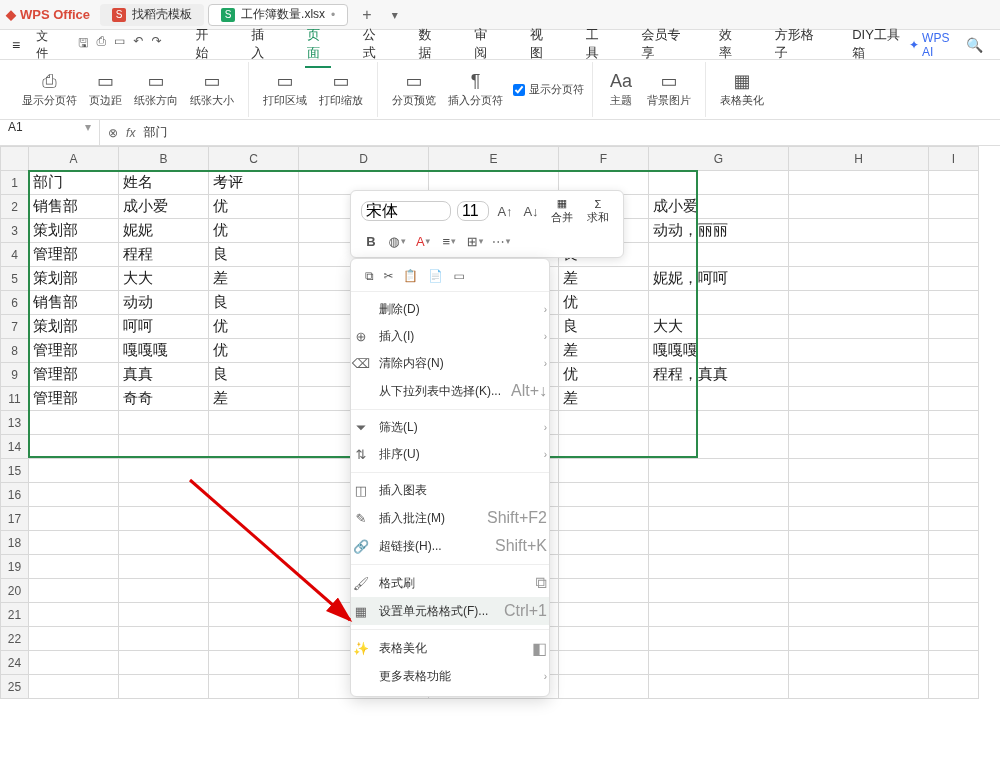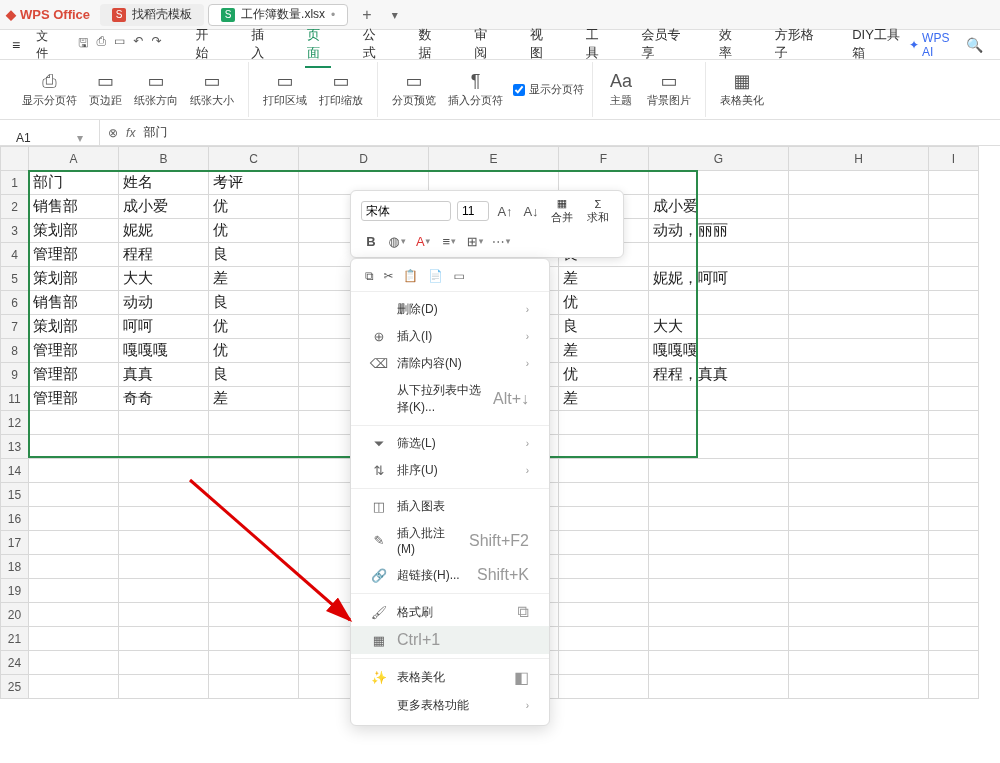--- a/index.html
+++ b/index.html
@@ -29,21 +29,21 @@
 .ribbon { height:60px; display:flex; align-items:stretch; border-bottom:1px solid #e0e0e0; background:#fff; padding:2px 8px; gap:0;}
 .ribbon .group { display:flex; flex-direction:row; align-items:center; padding:0 8px; border-right:1px solid #e8e8e8;}
 .ribbon .group:last-child{border-right:none;}
 .ribbon .rbtn { display:flex; flex-direction:column; align-items:center; justify-content:center; padding:2px 6px; cursor:pointer; gap:2px; font-size:11px; color:#444; min-width:40px;}
 .ribbon .rbtn .ric{font-size:18px;color:#555;height:20px;display:flex;align-items:center;}
 .ribbon .ck-col { display:flex; flex-direction:column; gap:2px; font-size:11px; margin-left:4px;}
 .ribbon .ck-col label{display:flex;align-items:center;gap:4px;color:#444;cursor:pointer;}
 .ribbon .ck-col input{width:12px;height:12px;}
 
 .formula-bar { height:26px; display:flex; align-items:center; border-bottom:1px solid #ddd; background:#fff;}
-.formula-bar .cell-name { width:100px; padding:0 16px; border-right:1px solid #ddd; height:100%; display:flex; align-items:flex-end; font-size:12px;}
+.formula-bar .cell-name { width:100px; padding:0 8px; border-right:1px solid #ddd; height:100%; display:flex; align-items:flex-start; font-size:12px;}
 .formula-bar .fx-area { display:flex; align-items:center; padding:0 8px; gap:8px;}
 .formula-bar .fx-area .ic{color:#666;cursor:pointer;}
 
 .sheet { position:relative; }
 .sheet table { border-collapse:collapse; table-layout:fixed;}
 .sheet th, .sheet td { border:1px solid #d8d8d8; height:24px; }
 .sheet th.col { background:#f3f3f3; text-align:center; font-weight:normal; font-size:12px; color:#555;}
 .sheet th.row { background:#f3f3f3; text-align:center; font-weight:normal; font-size:12px; color:#555; width:28px;}
 .sheet td { padding:0 4px; font-size:15px; font-family:"SimSun","宋体",serif; color:#222; background:#fff;}
 .sheet .corner{background:#f3f3f3;width:28px;}
@@ -51,32 +51,32 @@
 .sheet col.cwD { width:130px;}
 .sheet col.cwE { width:130px;}
 .sheet col.cwF { width:90px;}
 .sheet col.cwG { width:140px;}
 .sheet col.cwH { width:140px;}
 .sheet col.cwI { width:50px;}
 .selection-border { position:absolute; border:2px solid #2a8a4a; pointer-events:none; left:28px; top:24px; width:670px; height:288px;}
 
 .mini-toolbar { position:absolute; left:350px; top:190px; background:#fff; border:1px solid #ddd; border-radius:6px; box-shadow:0 2px 10px rgba(0,0,0,.12); padding:6px 10px; display:flex; flex-direction:column; gap:6px;}
 .mini-toolbar .row1{display:flex;align-items:center;gap:6px;}
-.mini-toolbar select,.mini-toolbar input{font-size:12px;border:1px solid #ccc;border-radius:3px;padding:1px 4px;height:20px;}
+.mini-toolbar select,.mini-toolbar input{font-size:16px;border:1px solid #ccc;border-radius:8px;padding:1px 4px;height:20px;}
 .mini-toolbar .fontname{width:90px;}
 .mini-toolbar .fontsize{width:32px;}
 .mini-toolbar .tb{display:inline-flex;align-items:center;justify-content:center;width:20px;height:20px;font-size:13px;color:#555;cursor:pointer;border-radius:3px;}
 .mini-toolbar .row2{display:flex;align-items:center;gap:6px;}
 .mini-toolbar .dd::after{content:"▾";font-size:9px;margin-left:1px;color:#888;}
 .mini-toolbar .stack{display:flex;flex-direction:column;align-items:center;font-size:11px;padding:0 4px;cursor:pointer;}
 
 .context-menu { position:absolute; left:350px; top:258px; width:200px; background:#fff; border:1px solid #ddd; border-radius:6px; box-shadow:0 4px 16px rgba(0,0,0,.15); padding:6px 0; font-size:12px;}
 .context-menu .cm-iconrow{display:flex;gap:10px;padding:4px 14px 8px 14px;border-bottom:1px solid #eee;margin-bottom:4px;}
 .context-menu .cm-iconrow span{cursor:pointer;color:#555;}
-.context-menu .item{display:flex;align-items:center;padding:5px 20px;cursor:pointer;gap:10px;}
+.context-menu .item{display:flex;align-items:center;padding:5px 2px;cursor:pointer;gap:10px;}
 .context-menu .item.hl{background:#eef2f0;}
 .context-menu .item .ic{width:16px;color:#666;font-size:13px;display:inline-flex;justify-content:center;}
 .context-menu .item .lbl{flex:1;}
 .context-menu .item .hint{color:#999;font-size:16px;}
 .context-menu .item .arr{color:#999;font-size:10px;}
 .context-menu .sep{height:1px;background:#eee;margin:4px 0;}
 
 .arrow-annot { position:absolute; pointer-events:none; }
 </style>
 </head>
@@ -355,32 +355,20 @@
           <td>奇奇</td>
           <td>差</td>
           <td></td>
           <td></td>
           <td>差</td>
           <td></td>
           <td></td>
           <td></td>
         </tr>
         <tr>
-          <th class="row">12</th>
-          <td></td>
-          <td></td>
-          <td></td>
-          <td></td>
-          <td></td>
-          <td></td>
-          <td></td>
-          <td></td>
-          <td></td>
-        </tr>
-        <tr>
           <th class="row">13</th>
           <td></td>
           <td></td>
           <td></td>
           <td></td>
           <td></td>
           <td></td>
           <td></td>
           <td></td>
           <td></td>
@@ -464,20 +452,32 @@
           <td></td>
           <td></td>
           <td></td>
           <td></td>
           <td></td>
           <td></td>
           <td></td>
         </tr>
         <tr>
           <th class="row">21</th>
+          <td></td>
+          <td></td>
+          <td></td>
+          <td></td>
+          <td></td>
+          <td></td>
+          <td></td>
+          <td></td>
+          <td></td>
+        </tr>
+        <tr>
+          <th class="row">22</th>
           <td></td>
           <td></td>
           <td></td>
           <td></td>
           <td></td>
           <td></td>
           <td></td>
           <td></td>
           <td></td>
         </tr>
@@ -590,20 +590,21 @@
       <span class="hint">Shift+K</span>
     </div>
   <div class="sep"></div>
   <div class="item">
       <span class="ic">🖌</span>
       <span class="lbl">格式刷</span>
       <span class="hint">⧉</span>
     </div>
   <div class="item hl">
       <span class="ic">▦</span>
+      <span class="lbl">设置单元格格式(F)...</span>
       <span class="hint">Ctrl+1</span>
     </div>
   <div class="sep"></div>
   <div class="item">
       <span class="ic">✨</span>
       <span class="lbl">表格美化</span>
       <span class="hint">◧</span>
     </div>
   <div class="item">
       <span class="ic"></span>

